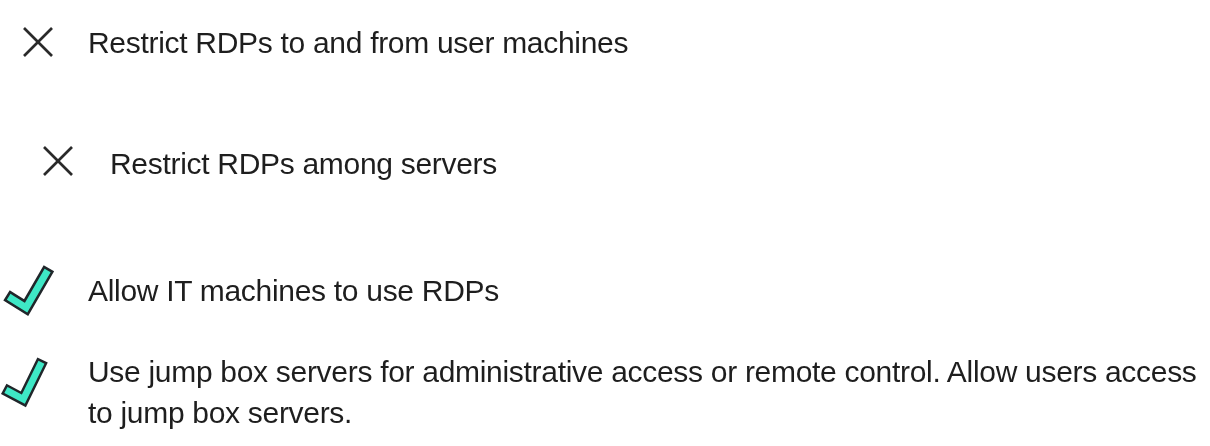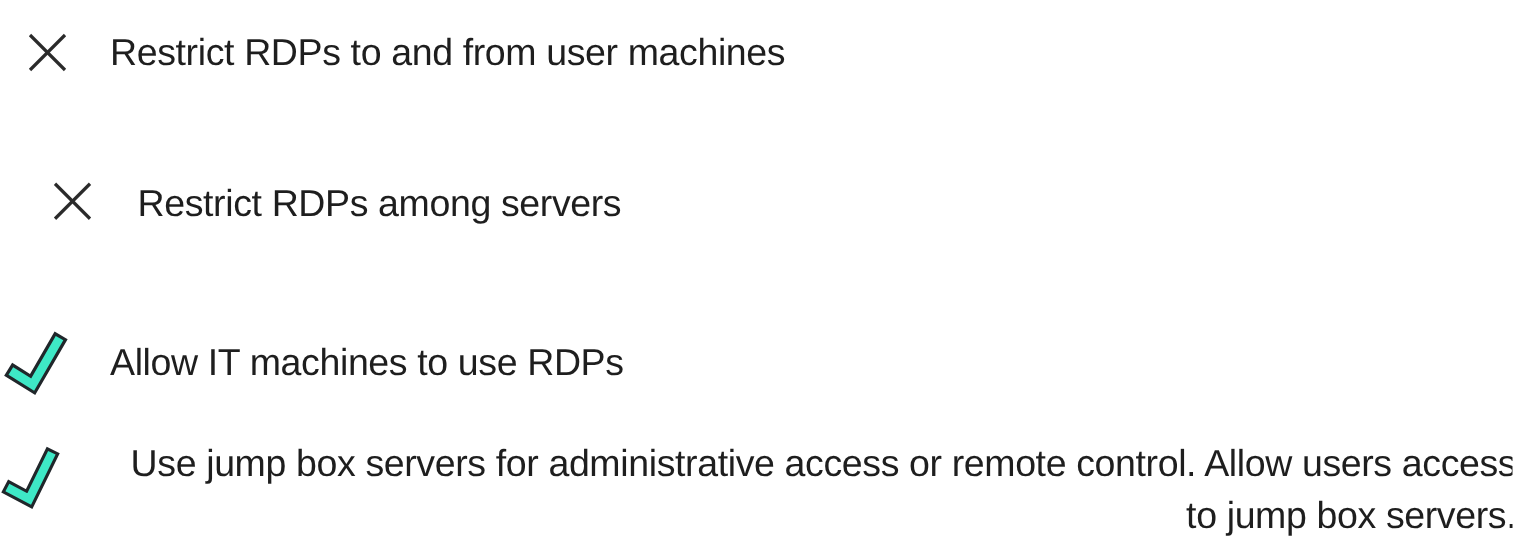--- a/index.html
+++ b/index.html
@@ -12,21 +12,21 @@
     font-family: "Liberation Sans", sans-serif;
   }
   .row {
     position: absolute;
     left: 0;
     width: 1210px;
   }
   .row-1 { top: 22px; }
   .row-2 { top: 143px; margin-left: 22px; }
   .row-3 { top: 270px; }
-  .row-4 { top: 351px; text-align: right; }
+  .row-4 { top: 351px; }
   .item-text {
     margin-left: 88px;
     width: 1125px;
     font-size: 30px;
     line-height: 41px;
     letter-spacing: -0.3px;
     color: #1e1e1e;
   }
   .icon-box {
     position: absolute;

